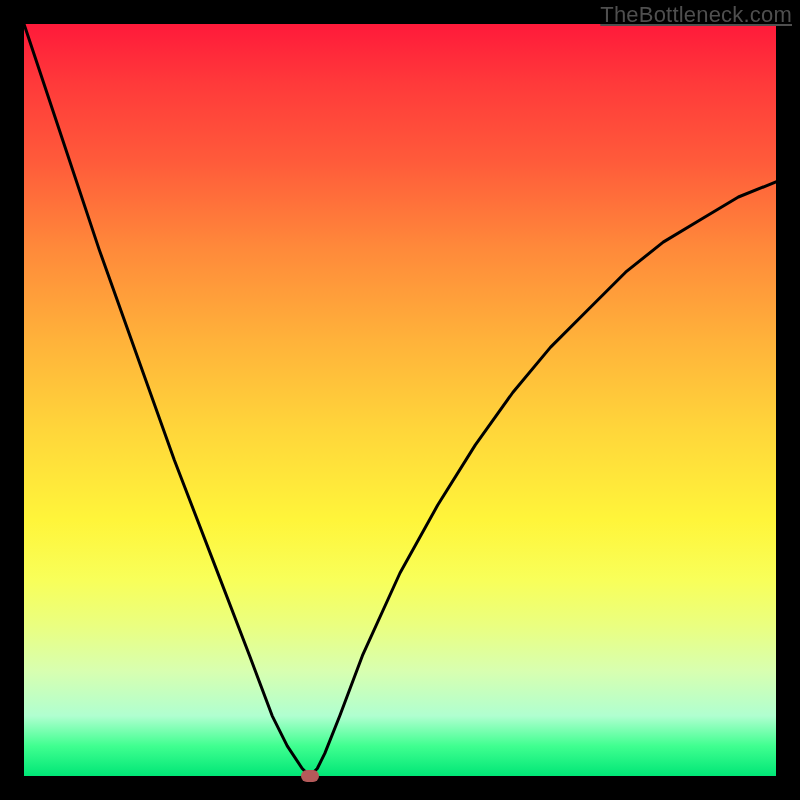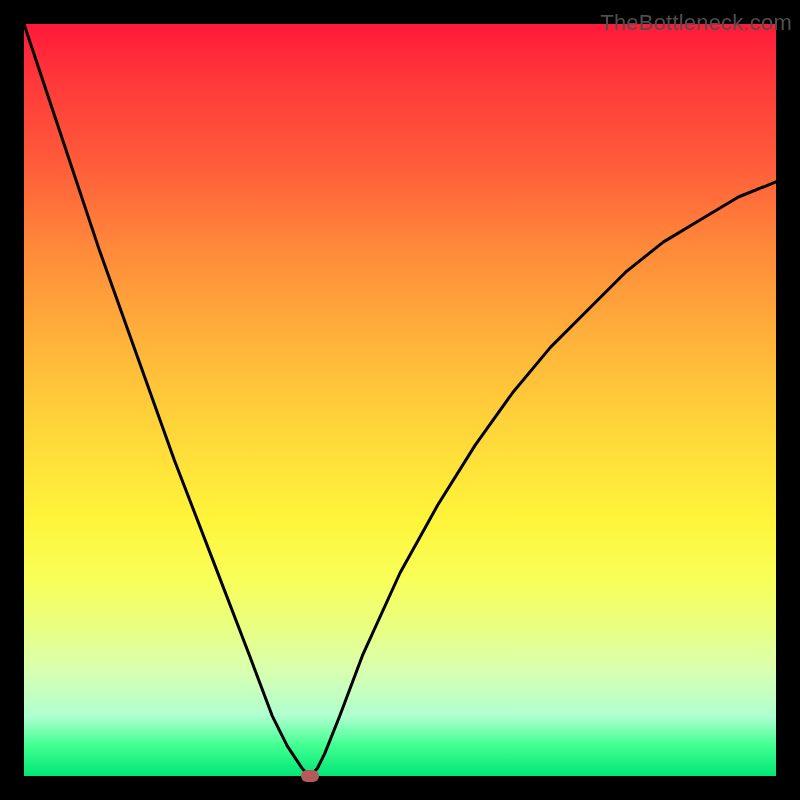--- a/index.html
+++ b/index.html
@@ -23,27 +23,28 @@
       #f8ff5a 74%,
       #eaff80 80%,
       #d8ffb0 86%,
       #b0ffd0 92%,
       #40ff90 96%,
       #00e676 100%);
   }
 
   .watermark {
     position: absolute;
-    top: 10px;
+    top: 2px;
     right: 8px;
     color: #4f4f4f;
     font-size: 22px;
     font-weight: 500;
     letter-spacing: 0.2px;
     z-index: 5;
+    text-decoration: underline;
   }
 
   svg.curve {
     position: absolute;
     left: 24px;
     top: 24px;
     width: 752px;
     height: 752px;
     z-index: 3;
   }

